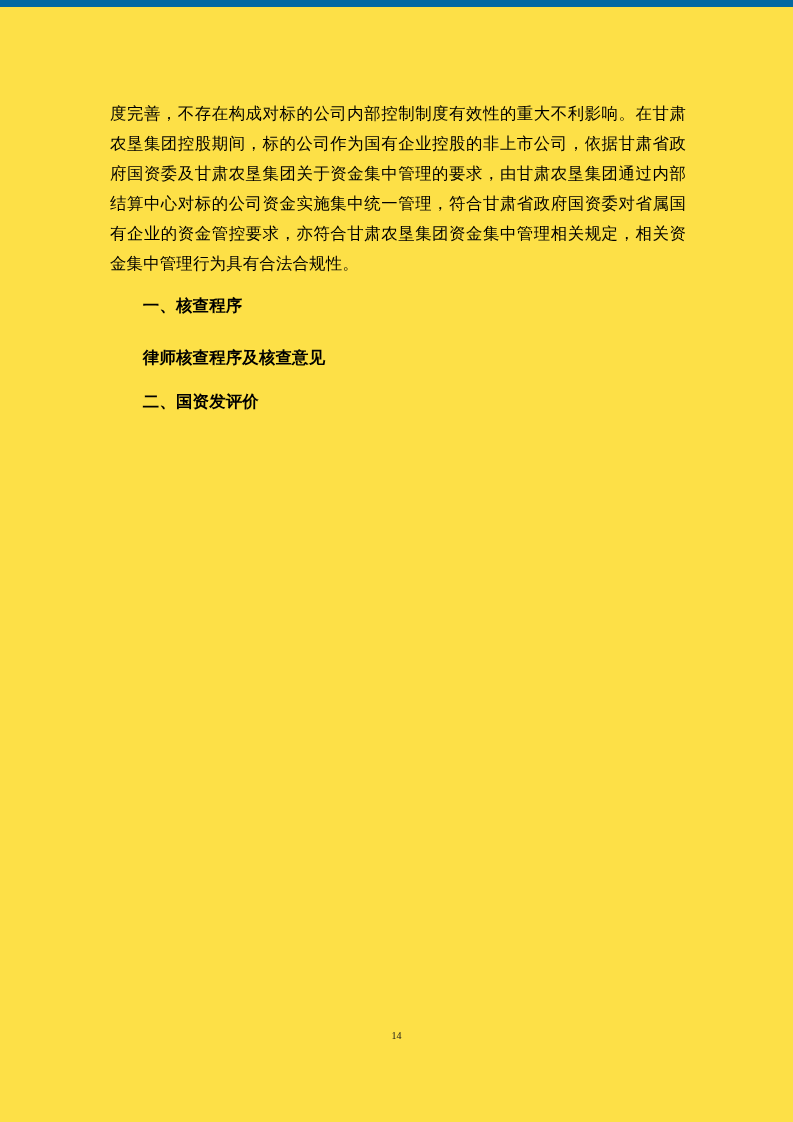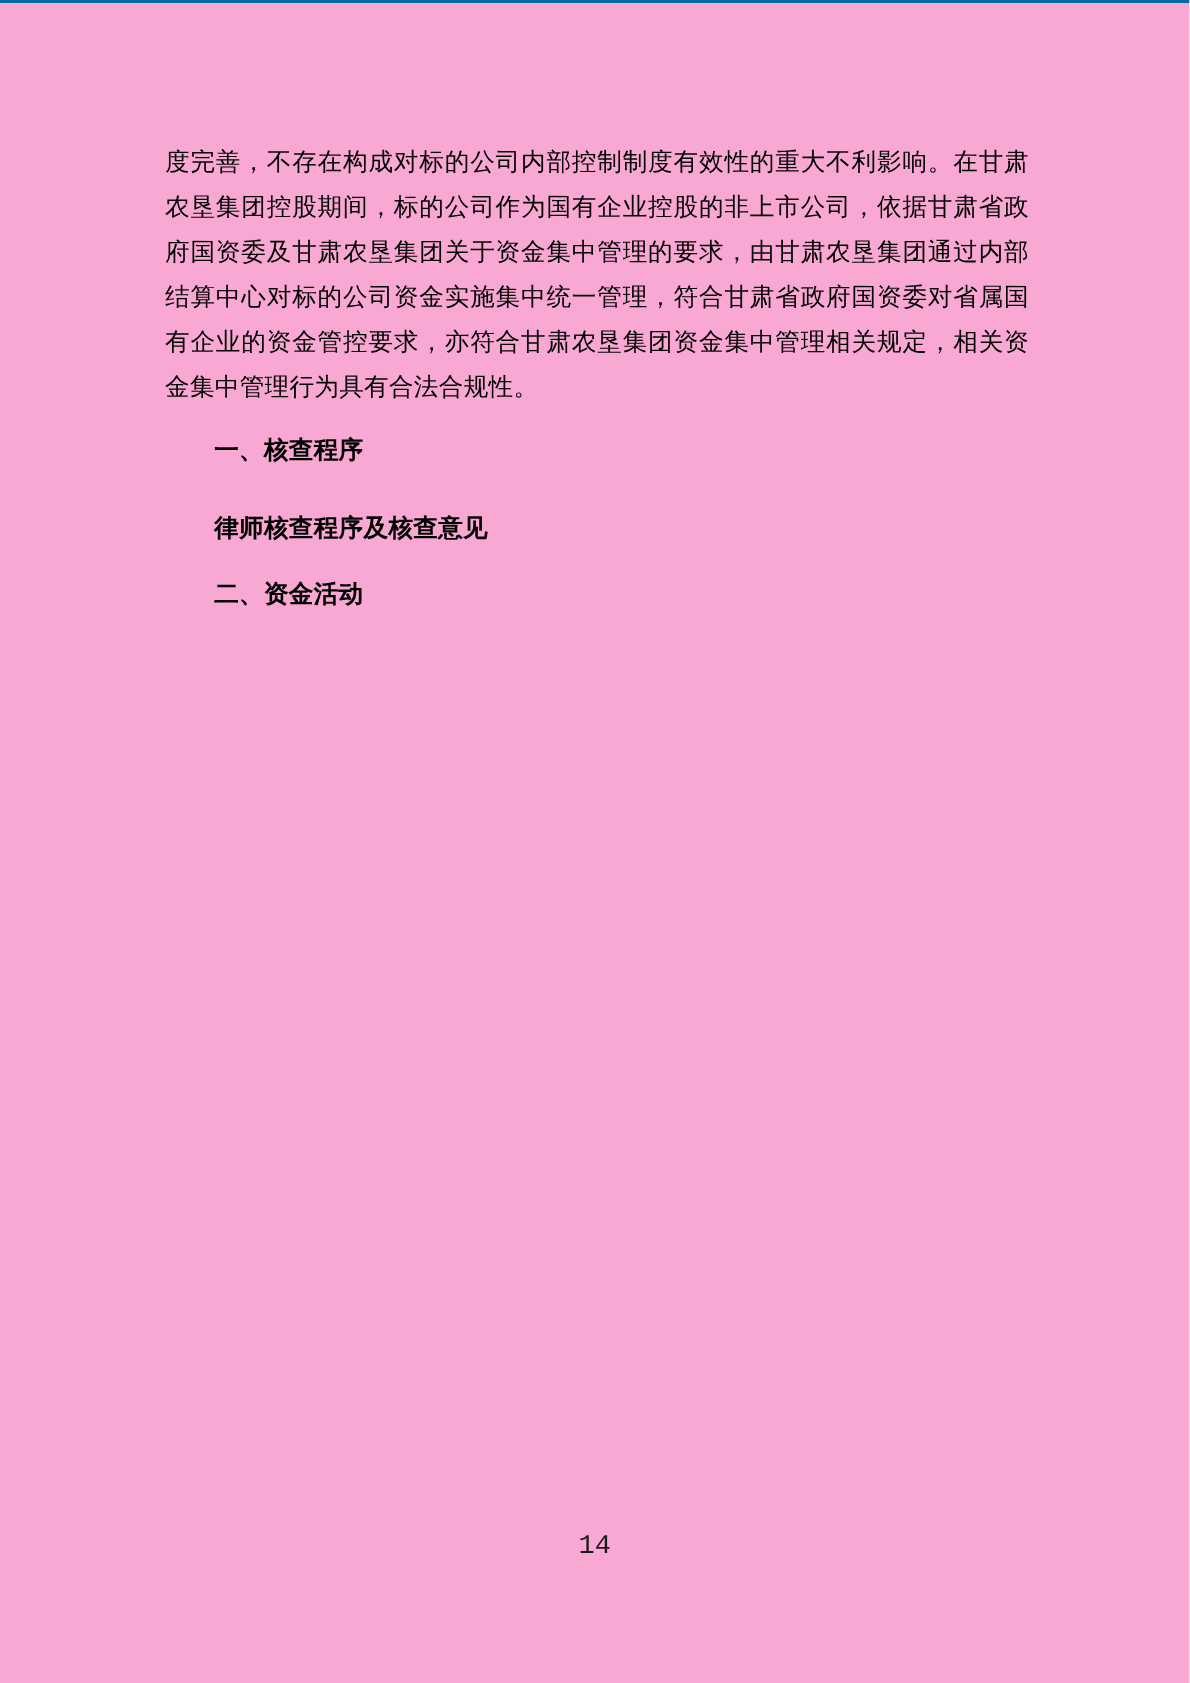--- a/index.html
+++ b/index.html
@@ -4,24 +4,24 @@
 <style>
   html, body {
     margin: 0;
     padding: 0;
     background: #ffffff;
   }
   .page {
     position: relative;
     width: 793px;
     height: 1122px;
-    background: #f9a8d4;
+    background: #fde047;
     box-sizing: border-box;
-    border-top: 2px solid #0369a1;
-    font-family: Liberation Mono, monospace;
+    border-top: 7px solid #0369a1;
+    font-family: Liberation Serif, serif;
     color: #000000;
     overflow: hidden;
   }
   .content {
     position: absolute;
     left: 110px;
     top: 92px;
     width: 576px;
   }
   .content p {
@@ -45,29 +45,29 @@
   }
   .m-lg { margin-top: 22px !important; }
   .m-md { margin-top: 14px !important; }
   .m-sm { margin-top: 12px !important; }
   .page-number {
     position: absolute;
     left: 0;
     top: 1020px;
     width: 100%;
     text-align: center;
-    font-size: 18px;
+    font-size: 10px;
     line-height: 18px;
     color: #1a1a1a;
   }
 </style>
 </head>
 <body>
 
 <div class="page">
   <div class="content">
     <p class="para-continuation">度完善，不存在构成对标的公司内部控制制度有效性的重大不利影响。在甘肃农垦集团控股期间，标的公司作为国有企业控股的非上市公司，依据甘肃省政府国资委及甘肃农垦集团关于资金集中管理的要求，由甘肃农垦集团通过内部结算中心对标的公司资金实施集中统一管理，符合甘肃省政府国资委对省属国有企业的资金管控要求，亦符合甘肃农垦集团资金集中管理相关规定，相关资金集中管理行为具有合法合规性。</p>
     <p class="heading m-sm">一、核查程序</p>
     <p class="heading m-lg">律师核查程序及核查意见</p>
-    <p class="heading m-md">二、资金活动</p>
+    <p class="heading m-md">二、国资发评价</p>
   </div>
   <div class="page-number">14</div>
 </div>
 
 </body></html>

